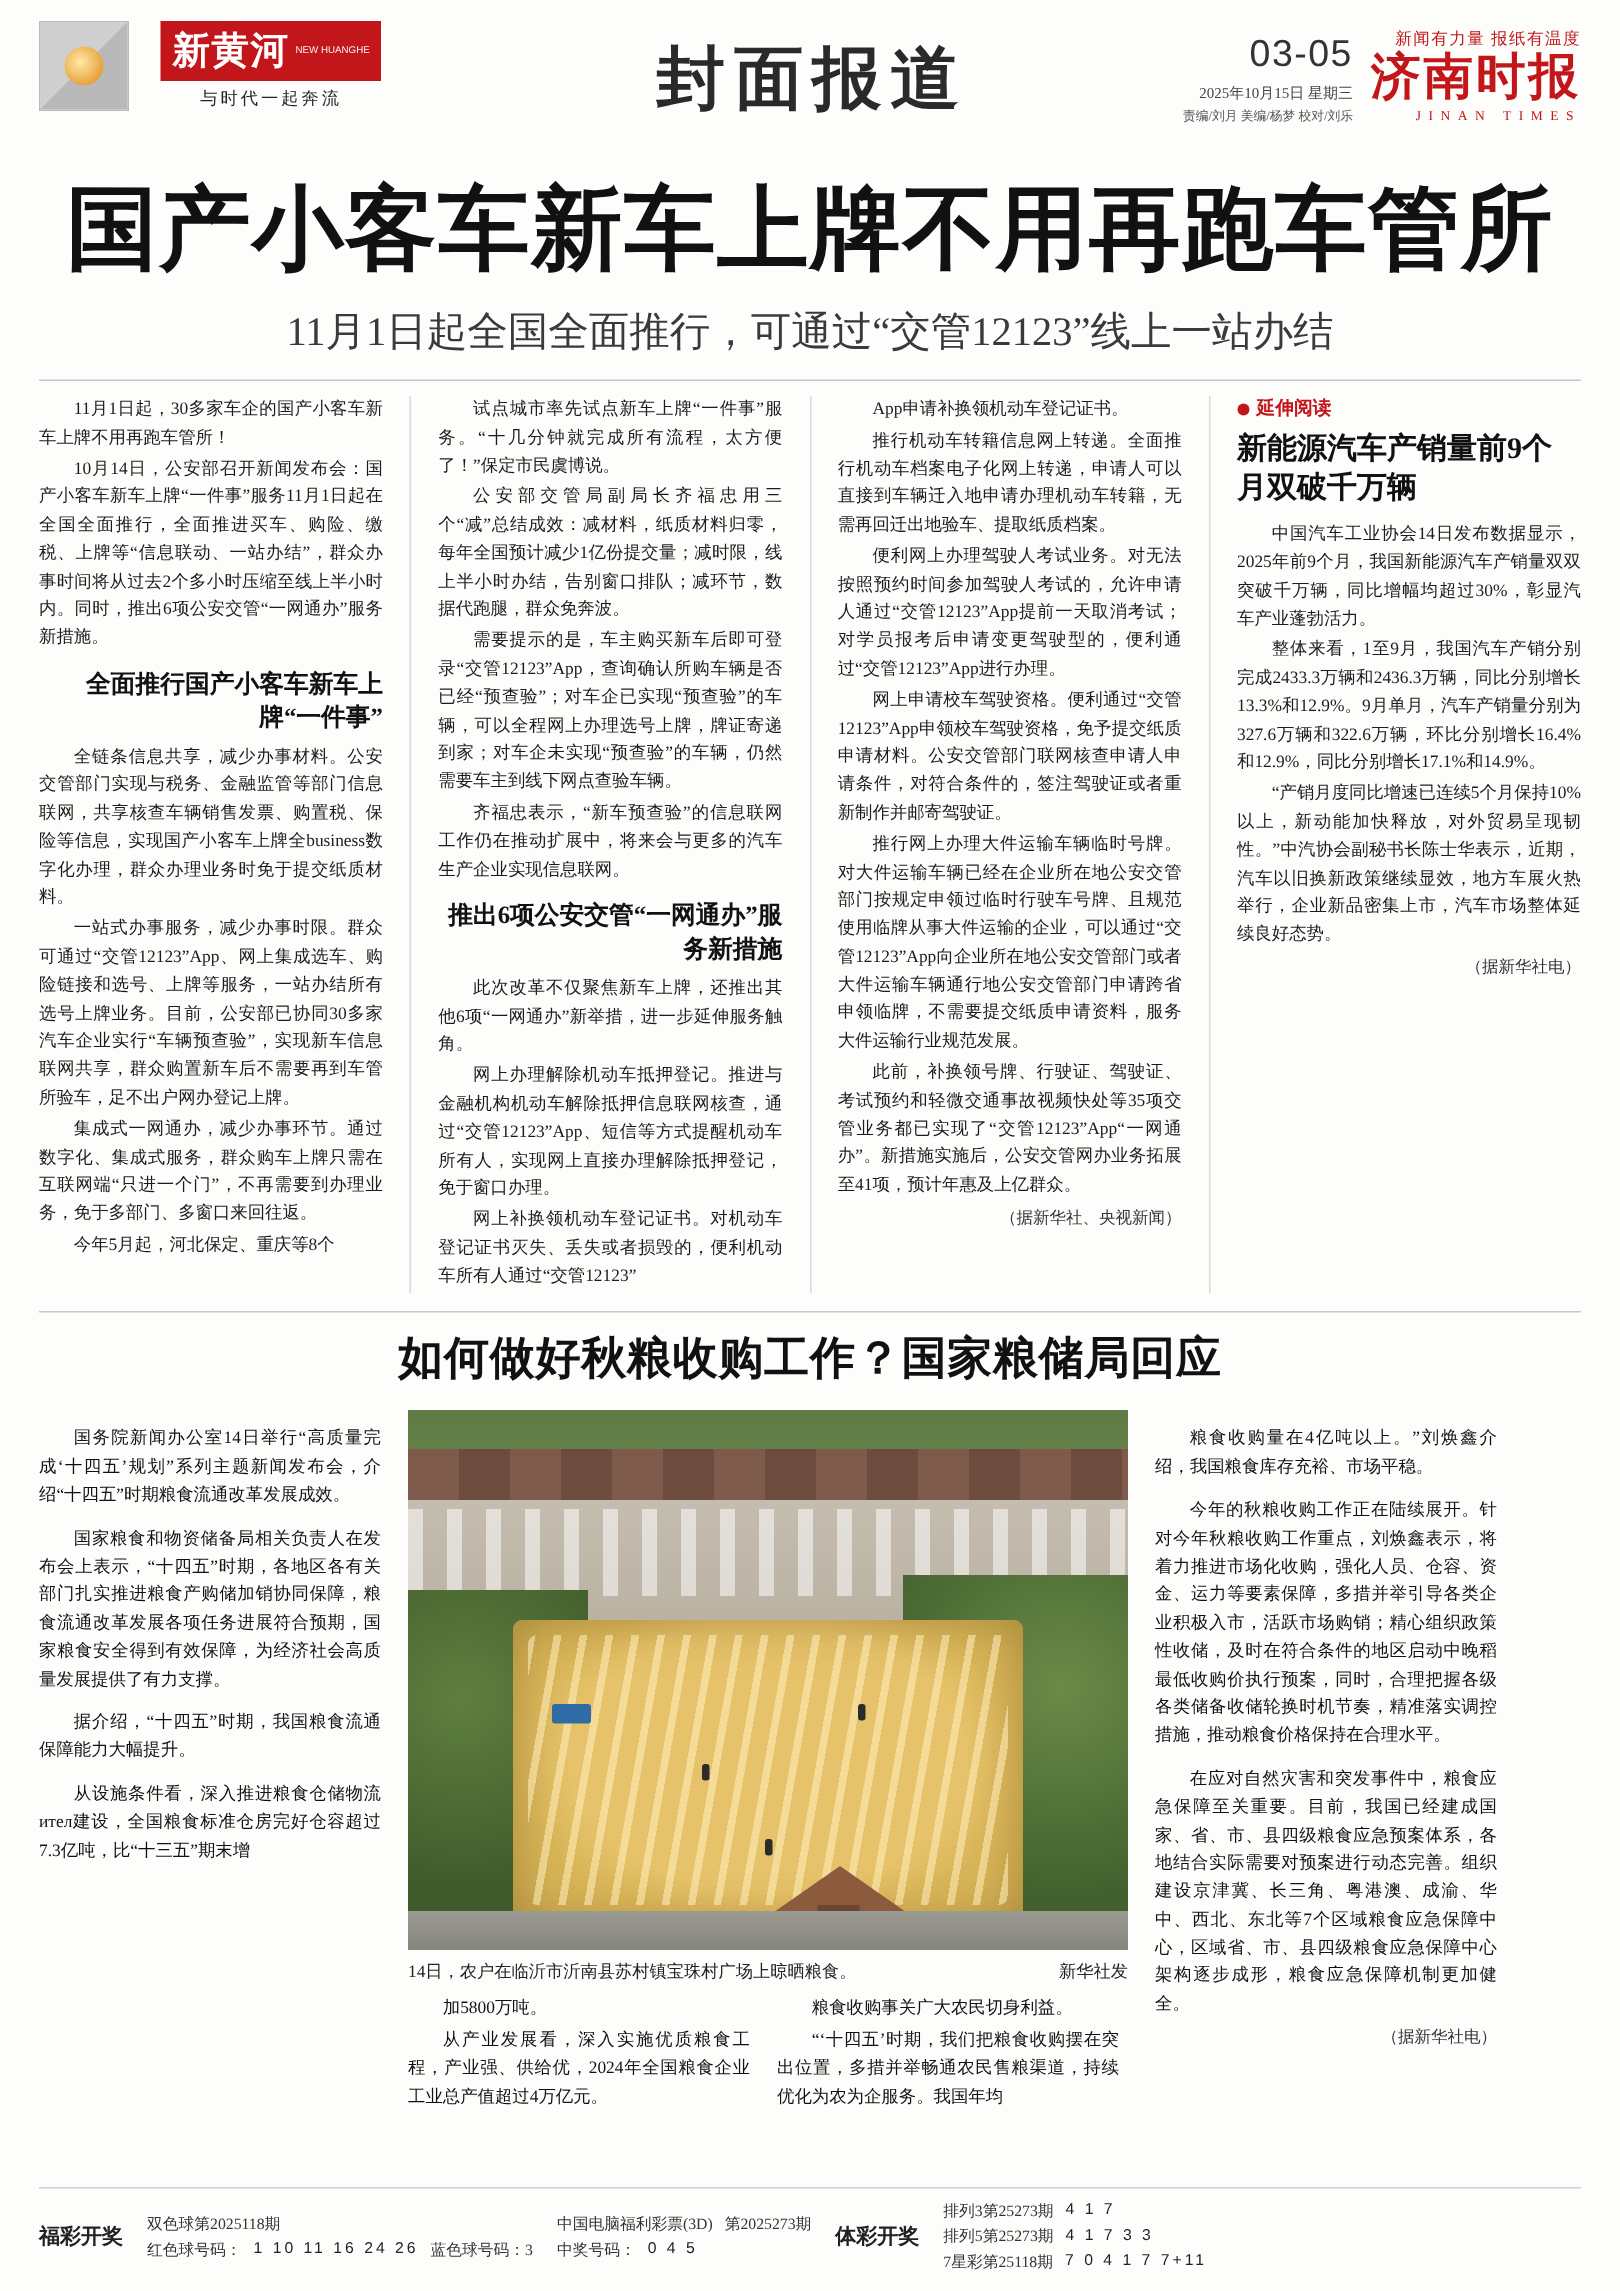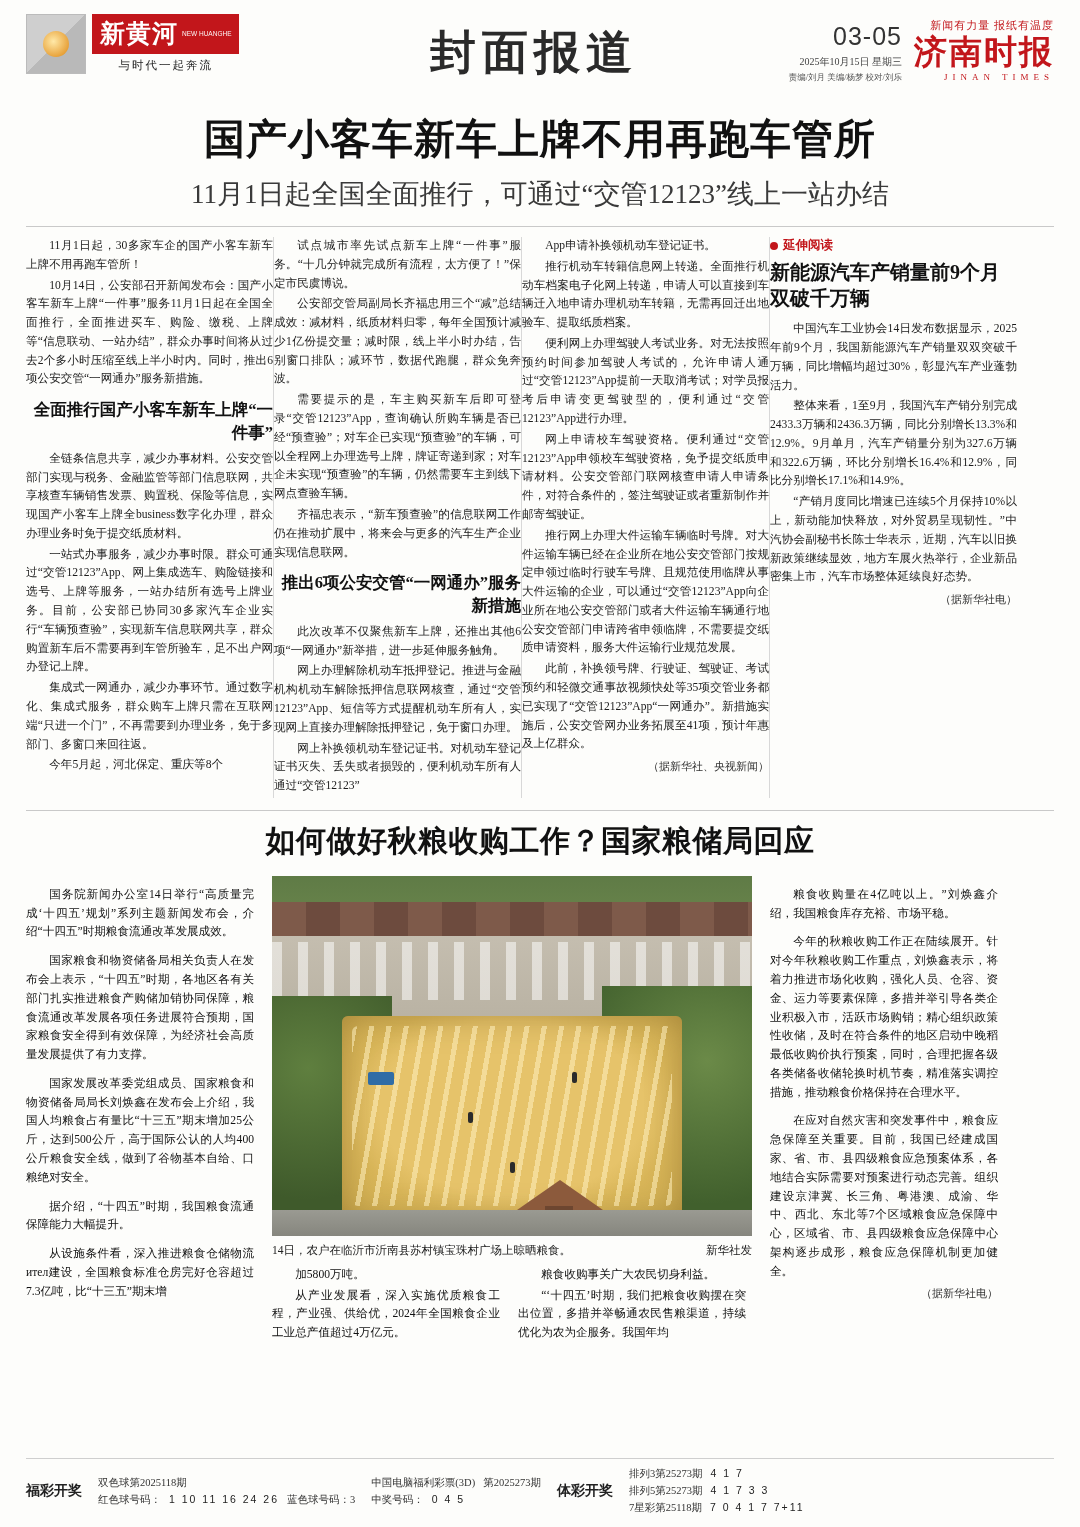--- a/index.html
+++ b/index.html
@@ -28,21 +28,21 @@
   .masthead {
     display: flex;
     align-items: flex-start;
     justify-content: space-between;
     padding-top: 14px;
     height: 86px;
   }
   .mast-left {
     display: flex;
     align-items: flex-start;
-    gap: 6px;
+    gap: 21px;
   }
   .qr {
     width: 58px;
     height: 58px;
     background:
       linear-gradient(135deg,#cfcfcf 0 50%, #b9b9b9 50% 100%);
     border: 1px solid #bbb;
     position: relative;
   }
   .qr::after{
@@ -140,40 +140,41 @@
   .paper-en {
     font-size: 9px;
     letter-spacing: 5px;
     color: #c2161b;
     margin-top: 2px;
   }
 
   
   .headline-wrap { text-align: center; margin-top: 12px; }
   .headline {
-    font-size: 41px;
+    font-size: 61px;
     font-weight: bold;
     letter-spacing: 1px;
     color: #111;
     font-family: "Liberation Serif", serif;
   }
   .subhead {
     font-size: 27px;
     color: #3a3a3a;
     margin-top: 9px;
     letter-spacing: 0px;
   }
   .rule {
     border-top: 1px solid #c9c9c9;
     margin: 14px 0 10px 0;
   }
 
   
   .cols {
     display: flex;
+    gap: 18px;
     align-items: flex-start;
   }
   .col {
     width: 247px;
     font-size: 11.6px;
     line-height: 1.62;
     text-align: justify;
     color: #1b1b1b;
   }
   .col p { margin: 0 0 2px 0; text-indent: 2em; }
@@ -436,21 +437,20 @@
     </div>
   </div>
 
   <div class="story2-rule"></div>
   <div class="story2-head">如何做好秋粮收购工作？国家粮储局回应</div>
 
   <div class="story2">
     <div class="s2-col">
       <p>国务院新闻办公室14日举行“高质量完成‘十四五’规划”系列主题新闻发布会，介绍“十四五”时期粮食流通改革发展成效。</p>
       <p>国家粮食和物资储备局相关负责人在发布会上表示，“十四五”时期，各地区各有关部门扎实推进粮食产购储加销协同保障，粮食流通改革发展各项任务进展符合预期，国家粮食安全得到有效保障，为经济社会高质量发展提供了有力支撑。</p>
-      <p>国家发展改革委党组成员、国家粮食和物资储备局局长刘焕鑫在发布会上介绍，我国人均粮食占有量比“十三五”期末增加25公斤，达到500公斤，高于国际公认的人均400公斤粮食安全线，做到了谷物基本自给、口粮绝对安全。</p>
       <p>据介绍，“十四五”时期，我国粮食流通保障能力大幅提升。</p>
       <p>从设施条件看，深入推进粮食仓储物流ител建设，全国粮食标准仓房完好仓容超过7.3亿吨，比“十三五”期末增</p>
     </div>
 
     <div class="photo-col">
       <div class="photo">
         <div class="ph-sky"></div>
         <div class="ph-bldg"></div>
         <div class="ph-roofs"></div>
         <div class="ph-win"></div>

